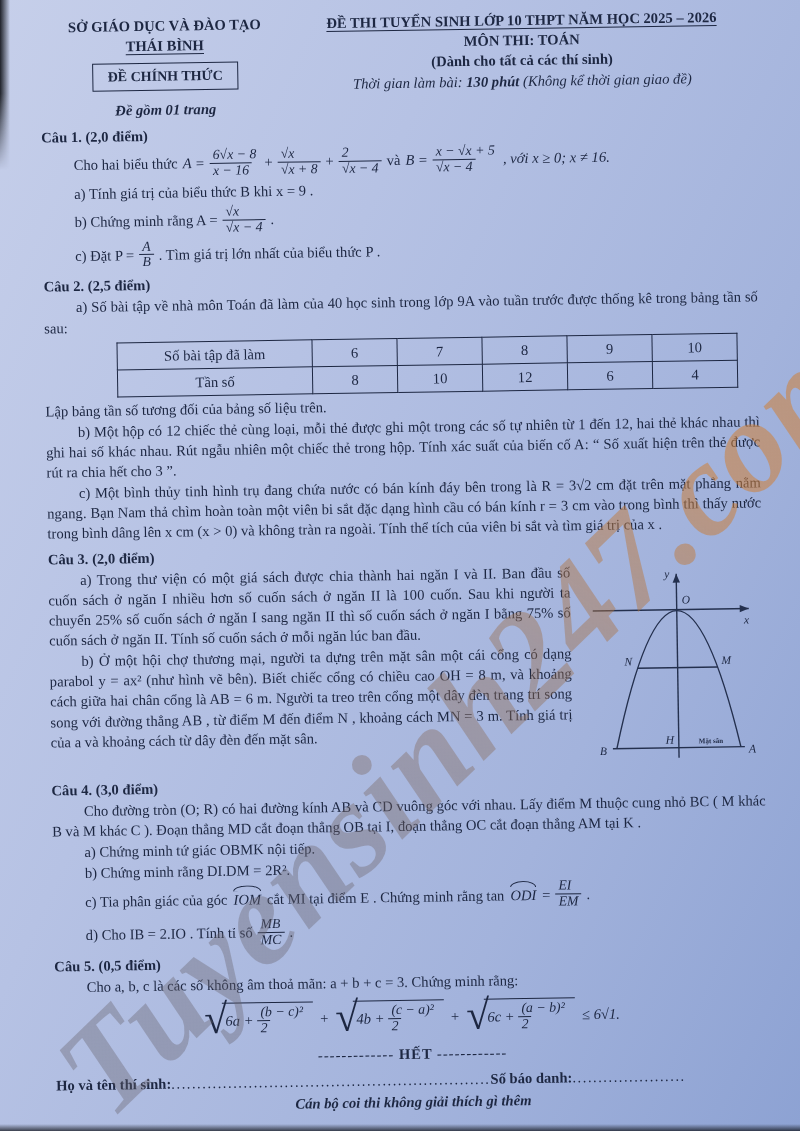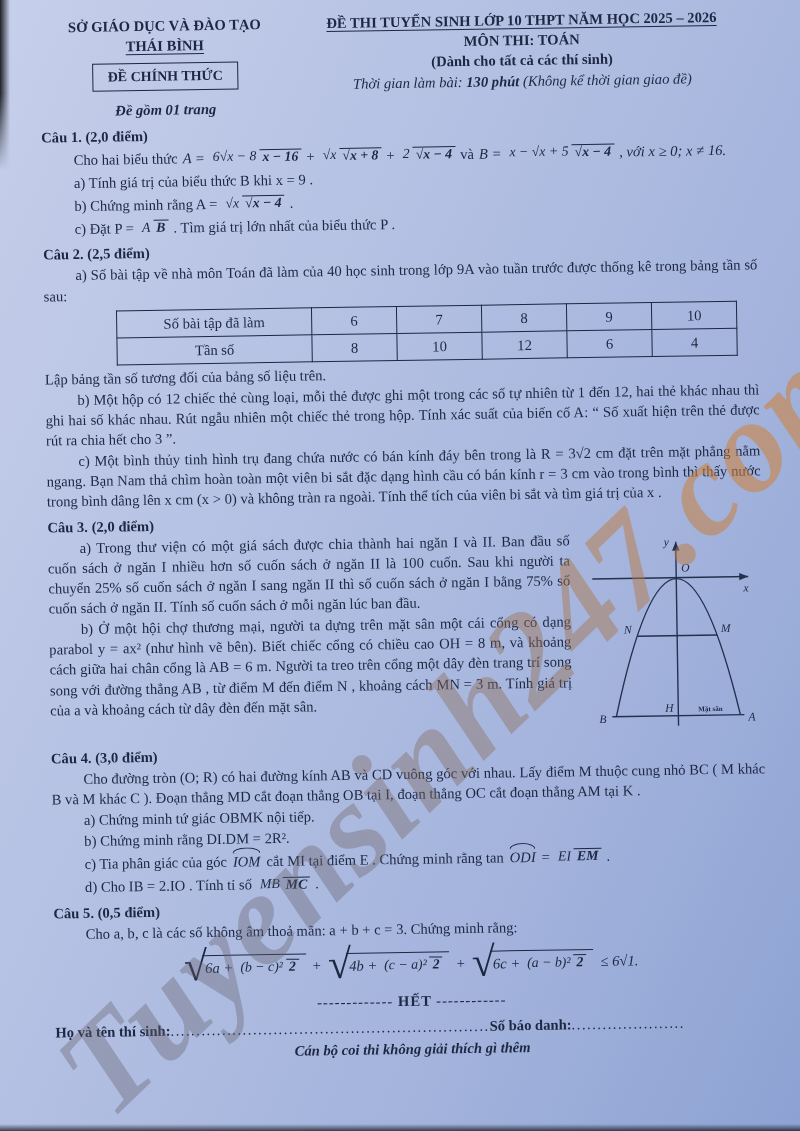--- a/index.html
+++ b/index.html
@@ -22,23 +22,23 @@
   .bold{font-weight:bold;}
   .und{text-decoration:underline;text-underline-offset:3px;}
   .official-box{display:inline-block;border:1.6px solid #1d2742;padding:3px 14px;margin-top:7px;font-weight:bold;font-size:14px;}
   .pages-note{font-style:italic;font-weight:bold;margin-top:9px;}
   .duration{font-style:italic;margin-top:1px;}
   .qhead{font-weight:bold;margin-top:5px;}
   .para{text-align:justify;text-indent:32px;margin:1px 0;}
   .noindent{text-indent:0;}
   .mrow{display:flex;align-items:center;flex-wrap:wrap;column-gap:5px;padding-left:32px;margin:3px 0;}
   .math{font-style:italic;}
-  .frac{display:inline-flex;flex-direction:row;align-items:center;line-height:1.08;font-size:13.8px;font-style:italic;vertical-align:middle;}
+  .frac{display:inline-flex;flex-direction:column;align-items:flex-start;line-height:1.08;font-size:13.8px;font-style:italic;vertical-align:middle;}
   .frac .num,.frac .den{padding:0 3px;text-align:center;}
-  .frac .den{border-top:1.4px solid #1d2742;font-weight:bold;}
+  .frac .den{border-top:1.4px solid #1d2742;}
   .hat{position:relative;font-style:italic;padding:0 1px;text-align:center;}
   .hat::before{content:"";position:absolute;left:4%;right:4%;top:-4px;height:5px;
     border:1.1px solid #1d2742;border-bottom:none;border-radius:50%/100% 100% 0 0;}
   .freq-table{border-collapse:collapse;margin:5px auto 3px 72px;}
   .freq-table td{border:1.5px solid #1d2742;height:26px;text-align:center;padding:0 6px;}
   .freq-table td.lab{width:182px;}
   .freq-table td.val{width:72px;}
   .q3-wrap::after{content:"";display:block;clear:both;}
   .figure{float:right;width:182px;height:202px;margin:2px 0 2px 10px;}
   .figure text{font-family:"Liberation Serif",serif;font-style:italic;font-size:11.5px;fill:#1d2742;}

